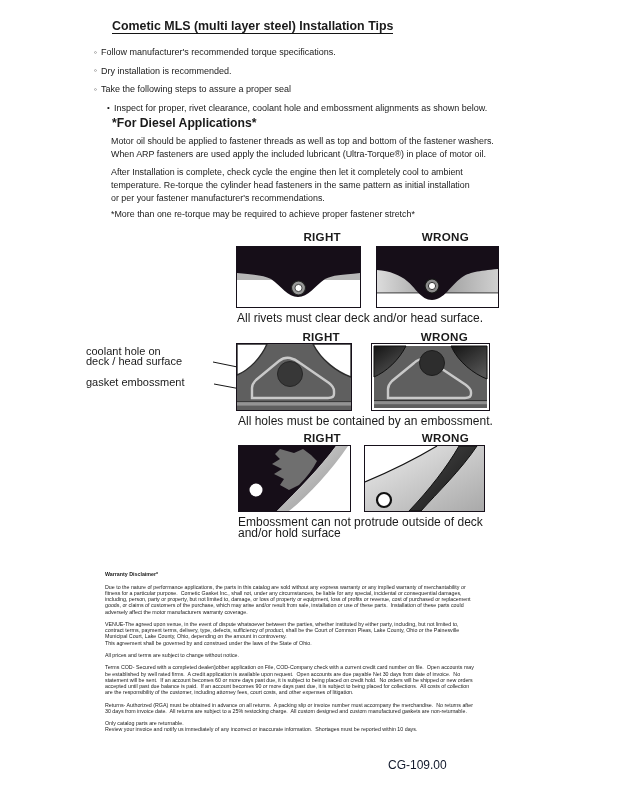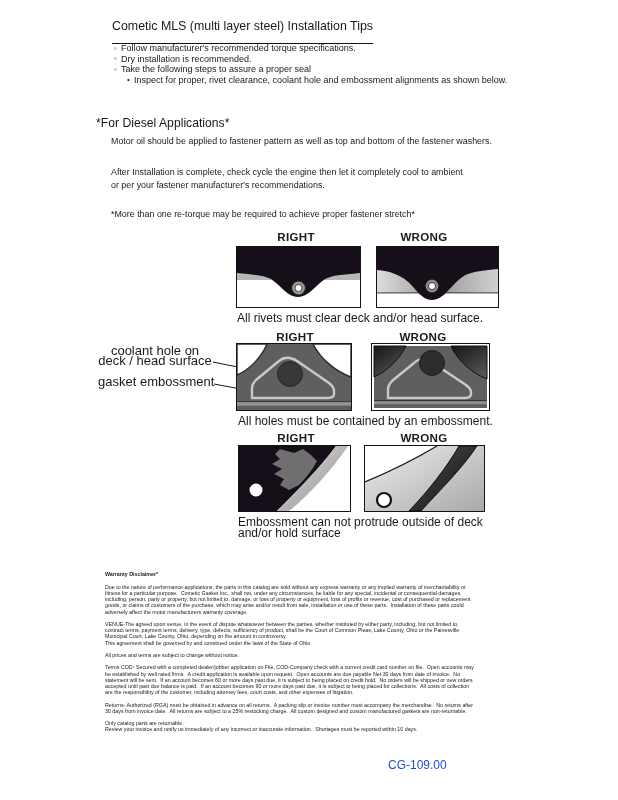--- a/index.html
+++ b/index.html
@@ -3,64 +3,66 @@
 <meta charset="utf-8">
 <style>
   html,body{margin:0;padding:0}
   body{
     width:618px;height:800px;background:#ffffff;position:relative;overflow:hidden;
     font-family:"Liberation Sans",sans-serif;color:#1a1a1a;
     -webkit-text-size-adjust:none;text-size-adjust:none;
   }
   .abs{position:absolute}
   
-  #title{left:112px;top:19px;font-size:12.4px;font-weight:normal;white-space:pre;
-         border-bottom:1.6px solid #141414;padding-bottom:10px}
-  #tips{left:114px;top:43px;font-size:9px;line-height:10px}
+  #title{left:112px;top:19px;font-size:12.4px;font-weight:bold;white-space:pre;
+         border-bottom:1.6px solid #141414;padding-bottom:0}
+  #tips{left:94px;top:43px;font-size:9px;line-height:18px}
   .tip{white-space:pre}
   .tip .m{display:inline-block;width:7px;font-size:8px;vertical-align:0.5px}
   .tip.sub{padding-left:13px}
-  #diesel-heading{left:96px;top:116px;font-size:12.2px;font-weight:normal;white-space:pre}
+  #diesel-heading{left:112px;top:116px;font-size:12.2px;font-weight:bold;white-space:pre}
   .bodyblock{font-size:8.9px;line-height:13px}
   [data-bind-lines]>div{white-space:pre}
   #diesel-p1{left:111px;top:135px}
   #diesel-p2{left:111px;top:166px}
   #diesel-note{left:111px;top:208px}
   
-  .fig-label{font-size:11.6px;font-weight:bold;letter-spacing:.3px;width:90px;text-align:center;white-space:pre}
+  .fig-label{font-size:11.6px;font-weight:bold;letter-spacing:.3px;width:90px;text-align:right;white-space:pre}
   .fig-caption{font-size:12px;line-height:10.5px;white-space:pre}
   .figbox{border:1.8px solid #16101a;display:block;background:#fff}
   .figbox svg{display:block}
-  #ann-coolant,#ann-emboss{left:98px;width:114px;text-align:center;font-size:13px;line-height:10px}
+  #ann-coolant,#ann-emboss{left:86px;width:114px;text-align:left;font-size:11px;line-height:10px}
   #ann-coolant{top:346px}
   #ann-emboss{top:377px}
   
   #warranty{left:105px;top:571px;width:414px;font-size:5.3px;line-height:6.2px}
   #warranty .w-head{font-weight:bold;margin-bottom:6.5px;white-space:pre}
   #warranty .w-para{margin-bottom:6.2px}
-  #page-num{left:388px;top:758px;font-size:12px;color:#1d4ed8;white-space:pre}
+  #page-num{left:388px;top:758px;font-size:12px;color:#0f172a;white-space:pre}
 </style>
 </head>
 <body>
 
 <div class="abs" id="title" data-bind="header.title">Cometic MLS (multi layer steel) Installation Tips</div>
 
 <div class="abs" id="tips">
   <div class="tip"><span class="m" data-bind="tips.bullet_char">◦</span><span data-bind="tips.bullets.0">Follow manufacturer's recommended torque specifications.</span></div>
   <div class="tip"><span class="m" data-bind="tips.bullet_char">◦</span><span data-bind="tips.bullets.1">Dry installation is recommended.</span></div>
   <div class="tip"><span class="m" data-bind="tips.bullet_char">◦</span><span data-bind="tips.bullets.2">Take the following steps to assure a proper seal</span></div>
   <div class="tip sub"><span class="m" data-bind="tips.sub_bullet_char">•</span><span data-bind="tips.sub_bullets.1">Inspect for proper, rivet clearance, coolant hole and embossment alignments as shown below.</span></div>
 </div>
 
 <div class="abs" id="diesel-heading" data-bind="diesel.heading">*For Diesel Applications*</div>
 <div class="abs bodyblock" id="diesel-p1" data-bind-lines="diesel.para1_lines">
-    <div>Motor oil should be applied to fastener pattern as well as top and bottom of the fastener washers.</div>
+    <div>Motor oil should be applied to fastener threads as well as top and bottom of the fastener washers.</div>
+    <div>When ARP fasteners are used apply the included lubricant (Ultra-Torque®) in place of motor oil.</div>
   </div>
 <div class="abs bodyblock" id="diesel-p2" data-bind-lines="diesel.para2_lines">
     <div>After Installation is complete, check cycle the engine then let it completely cool to ambient</div>
+    <div>temperature. Re-torque the cylinder head fasteners in the same pattern as initial installation</div>
     <div>or per your fastener manufacturer's recommendations.</div>
   </div>
 <div class="abs bodyblock" id="diesel-note"><span style="white-space:pre" data-bind="diesel.note">*More than one re-torque may be required to achieve proper fastener stretch*</span></div>
 
 <div class="abs fig-label" style="left:251px;top:230px" data-bind="figures.row1.right_label">RIGHT</div>
 <div class="abs fig-label" style="left:379px;top:230px" data-bind="figures.row1.wrong_label">WRONG</div>
 
 <div class="abs figbox" style="left:236px;top:246px">
   <svg width="123" height="60" viewBox="0 0 123 60">
     <rect x="0" y="0" width="123" height="60" fill="#ffffff"></rect>

